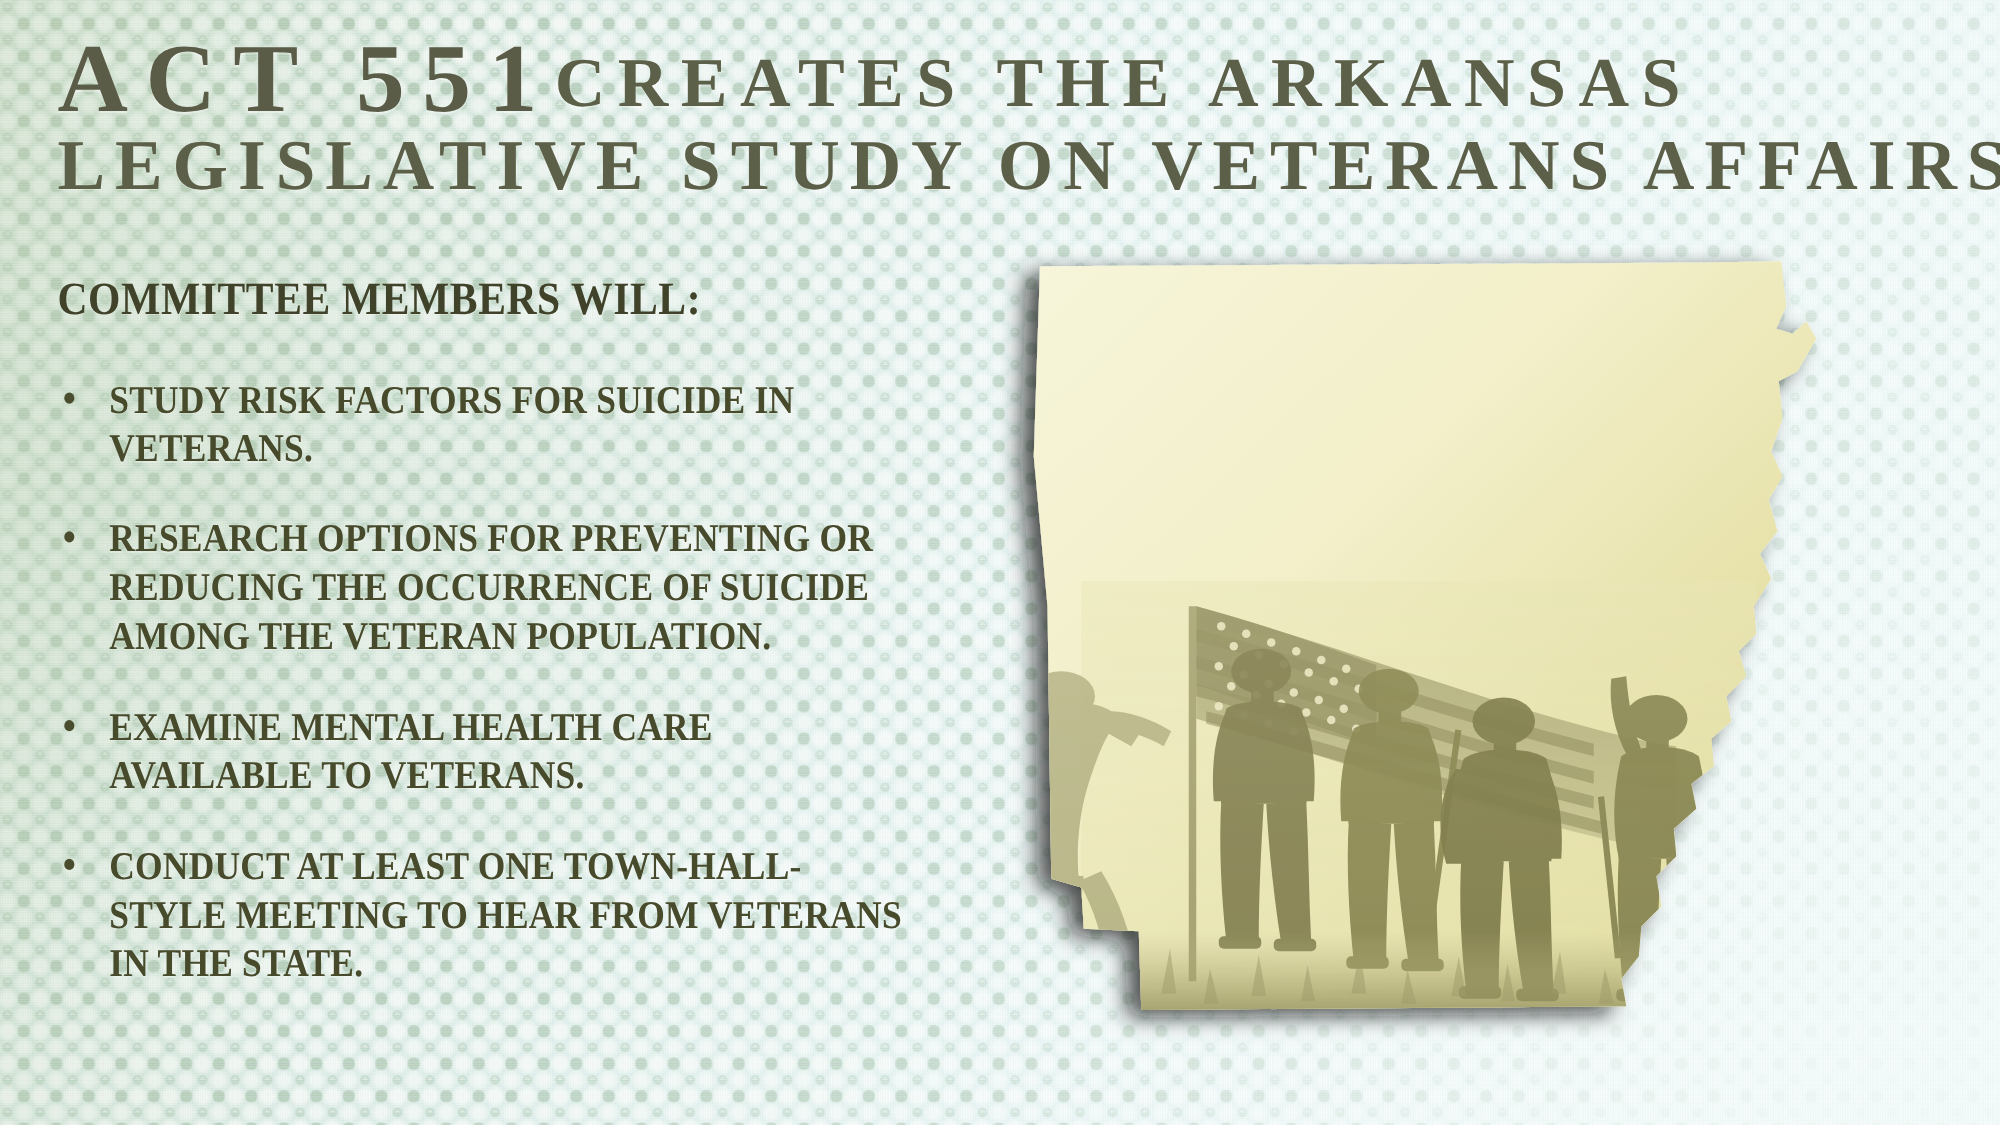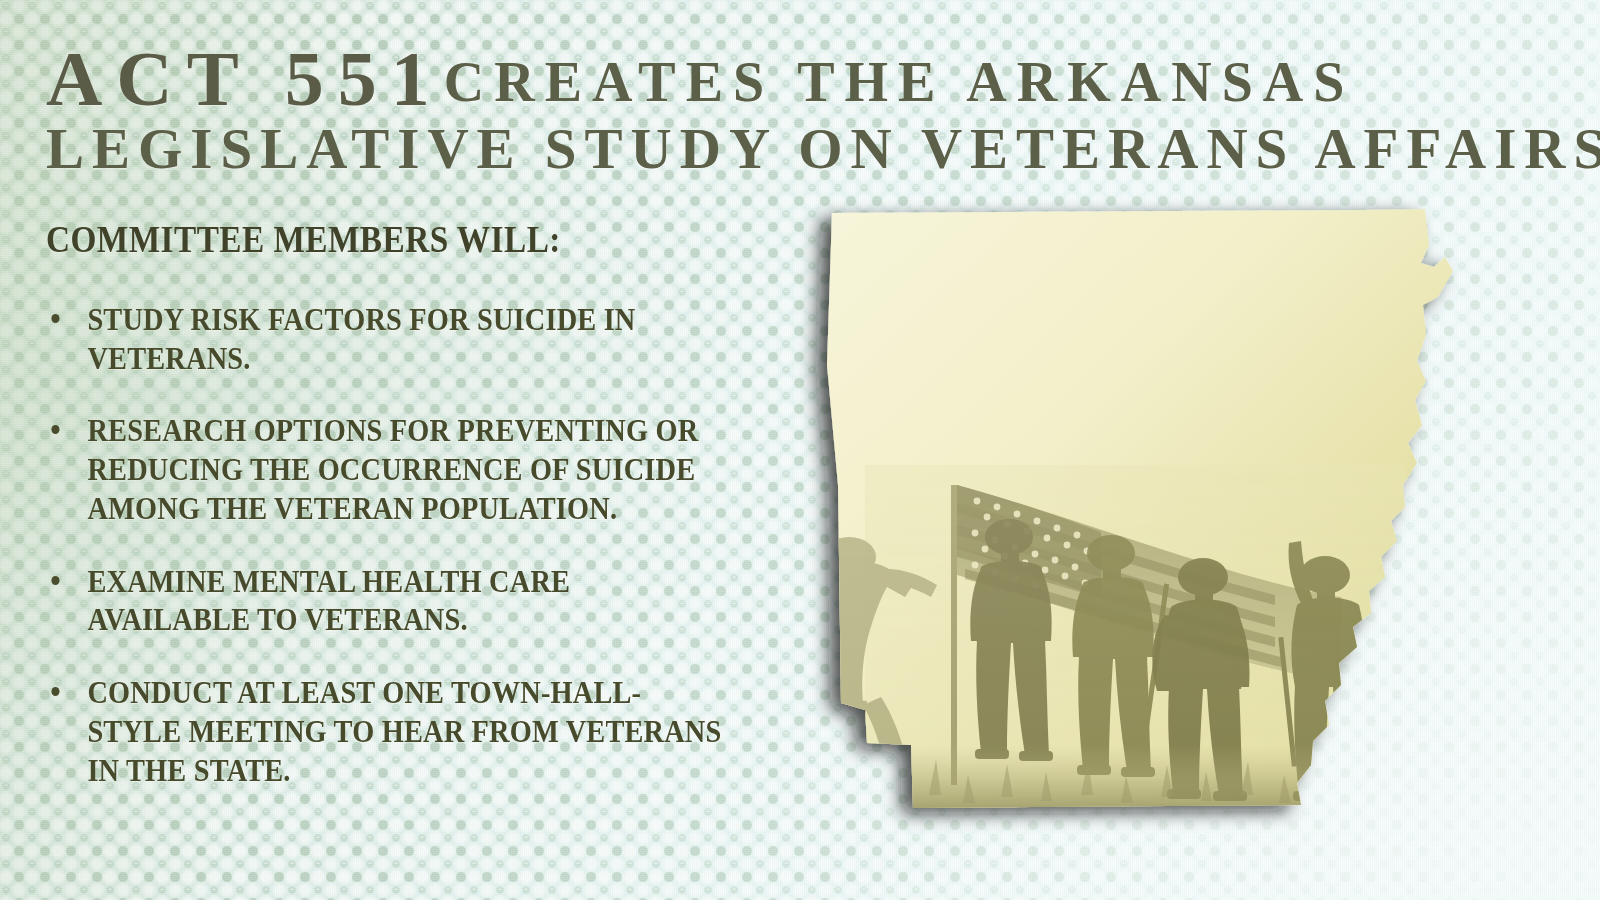--- a/index.html
+++ b/index.html
@@ -96,21 +96,21 @@
     top: 24px;
     width: 1520px;
     z-index: 20;
     color: #5d5f4a;
     font-family: "Liberation Serif", serif;
     font-weight: 700;
     line-height: 0.99;
     text-shadow: 0 1px 0 rgba(255,255,255,0.35);
   }
 
-  .hl-line { display: block; white-space: nowrap; margin-top: 16px; }
+  .hl-line { display: block; white-space: nowrap; }
 
   .hl-act {
     font-size: 78px;
     letter-spacing: 14px;
     color: #5a5c47;
   }
   .hl-creates {
     font-size: 56px;
     letter-spacing: 10px;
     color: #5d6049;

